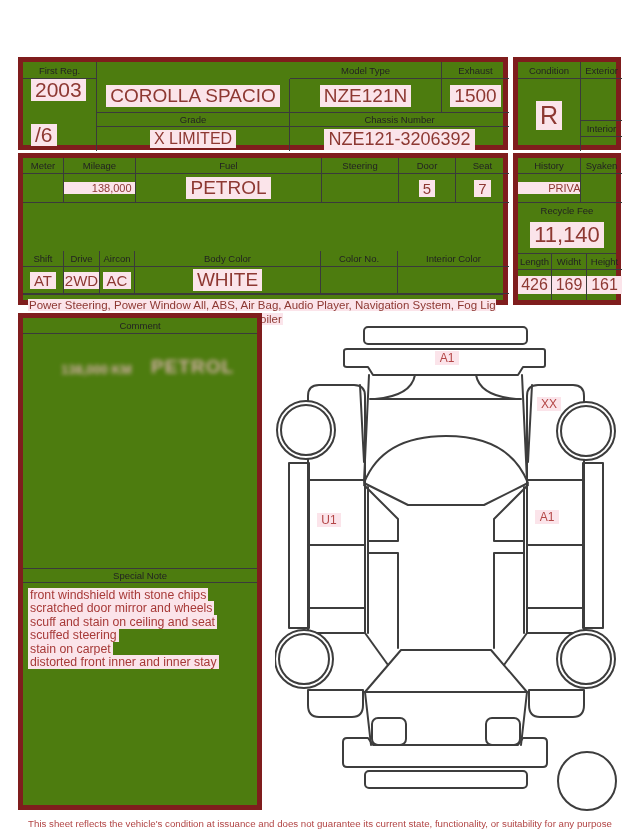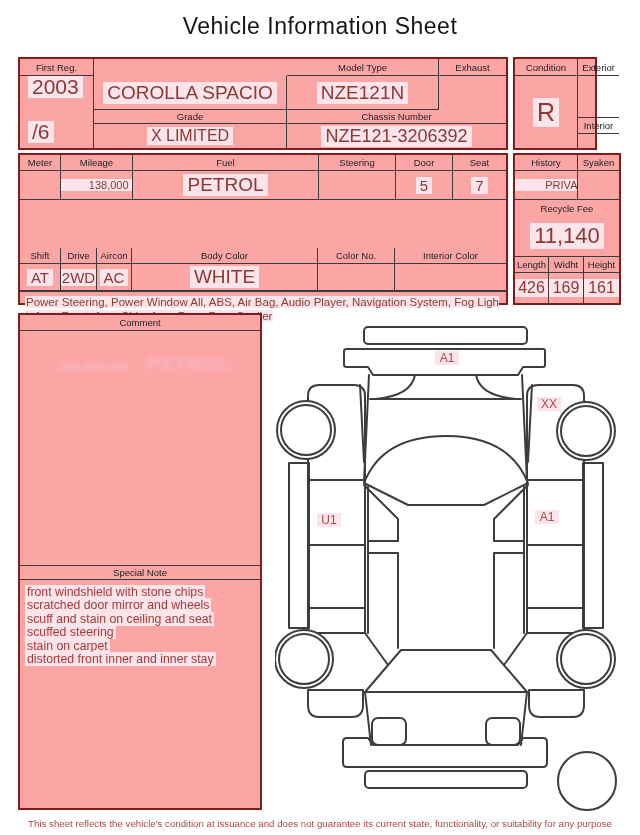--- a/index.html
+++ b/index.html
@@ -1,21 +1,21 @@
 <!DOCTYPE html>
 <html><head>
 <meta charset="utf-8">
 <style>
   html,body{margin:0;padding:0;background:#fff;}
   .sheet{position:relative;width:640px;height:835px;background:#fff;
          font-family:"Liberation Sans",sans-serif;color:#1a1a1a;overflow:hidden;}
   .title{position:absolute;top:13px;left:0;width:100%;text-align:center;
          font-size:23px;letter-spacing:.5px;color:#151515;}
   
-  .box{position:absolute;border:2px solid #7f1d1d;box-sizing:border-box;background:#fca5a5;}
+  .box{position:absolute;border:5px solid #7f1d1d;box-sizing:border-box;background:#4d7c0f;}
   .grid{display:grid;}
   .c{box-sizing:border-box;display:flex;align-items:center;justify-content:center;overflow:hidden;}
   .br{border-right:1.5px solid #3a3a3a;}
   .bb{border-bottom:1.5px solid #3a3a3a;}
   .h{font-size:9.5px;color:#222;}
   .hl{background:#fbe4ea;color:#8d3832;padding:0 4px;white-space:nowrap;}
   .vxl{font-size:21px;}  .vlg{font-size:19px;}  .vmd{font-size:16px;}
   .vsm{font-size:15px;}  .vxs{font-size:11px;padding-left:48px;}  .vnum{font-size:22px;}
   .vcond{font-size:25px;}
   .chassis{font-size:18px;}
@@ -34,49 +34,51 @@
   .note-line .hl{font-size:12.3px;color:#a73a38;padding:0 2px;}
   .footer{position:absolute;top:818px;left:0;width:100%;text-align:center;
           font-size:9.7px;color:#b14444;}
   svg text{font-family:"Liberation Sans",sans-serif;font-size:12px;fill:#b34646;text-anchor:middle;}
 </style>
 </head>
 <body>
 
 <div class="sheet">
 
-  <div class="title">Vehicle Information Sheet</div>
 
   <div class="box grid" style="left:18px;top:57px;width:490px;height:93px;grid-template-columns:74px 193px 152px 67px;grid-template-rows:17px 34px 14px 24px;">
     <div class="c h br bb" style="grid-area:1/1">First Reg.</div>
     <div class="c h br bb" style="grid-area:1/3">Model Type</div>
     <div class="c h bb" style="grid-area:1/4">Exhaust</div>
 
     <div class="c br firstreg left-pad" style="grid-area:2/1/5/2">
       <span class="hl vxl">2003</span>
       <span class="hl vxl">/6</span>
     </div>
     <div class="c br bb" style="grid-area:2/2">
       <span class="hl vlg">COROLLA SPACIO</span>
       </div>
     <div class="c br bb" style="grid-area:2/3">
       <span class="hl vlg">NZE121N</span>
       </div>
+    <div class="c bb" style="grid-area:2/4">
+      <span class="hl vlg">1500</span>
+      </div>
 
     <div class="c h br bb" style="grid-area:3/2">Grade</div>
     <div class="c h bb" style="grid-area:3/3/4/5">Chassis Number</div>
     <div class="c br" style="grid-area:4/2">
       <span class="hl vmd">X LIMITED</span>
       </div>
     <div class="c" style="grid-area:4/3/5/5">
       <span class="hl chassis">NZE121-3206392</span>
       </div>
   </div>
 
-  <div class="box grid" style="left:513px;top:57px;width:84px;height:93px;grid-template-columns:63px 41px;grid-template-rows:17px 42px 16px 14px;">
+  <div class="box grid" style="left:513px;top:57px;width:108px;height:93px;grid-template-columns:63px 41px;grid-template-rows:17px 42px 16px 14px;">
     <div class="c h br bb" style="grid-area:1/1">Condition</div>
     <div class="c h bb" style="grid-area:1/2">Exterior</div>
     <div class="c br" style="grid-area:2/1/5/2">
       <span class="hl vcond">R</span>
       </div>
     <div class="c bb" style="grid-area:2/2"></div>
     <div class="c h bb" style="grid-area:3/2">Interior</div>
     <div class="c" style="grid-area:4/2"></div>
   </div>
 

